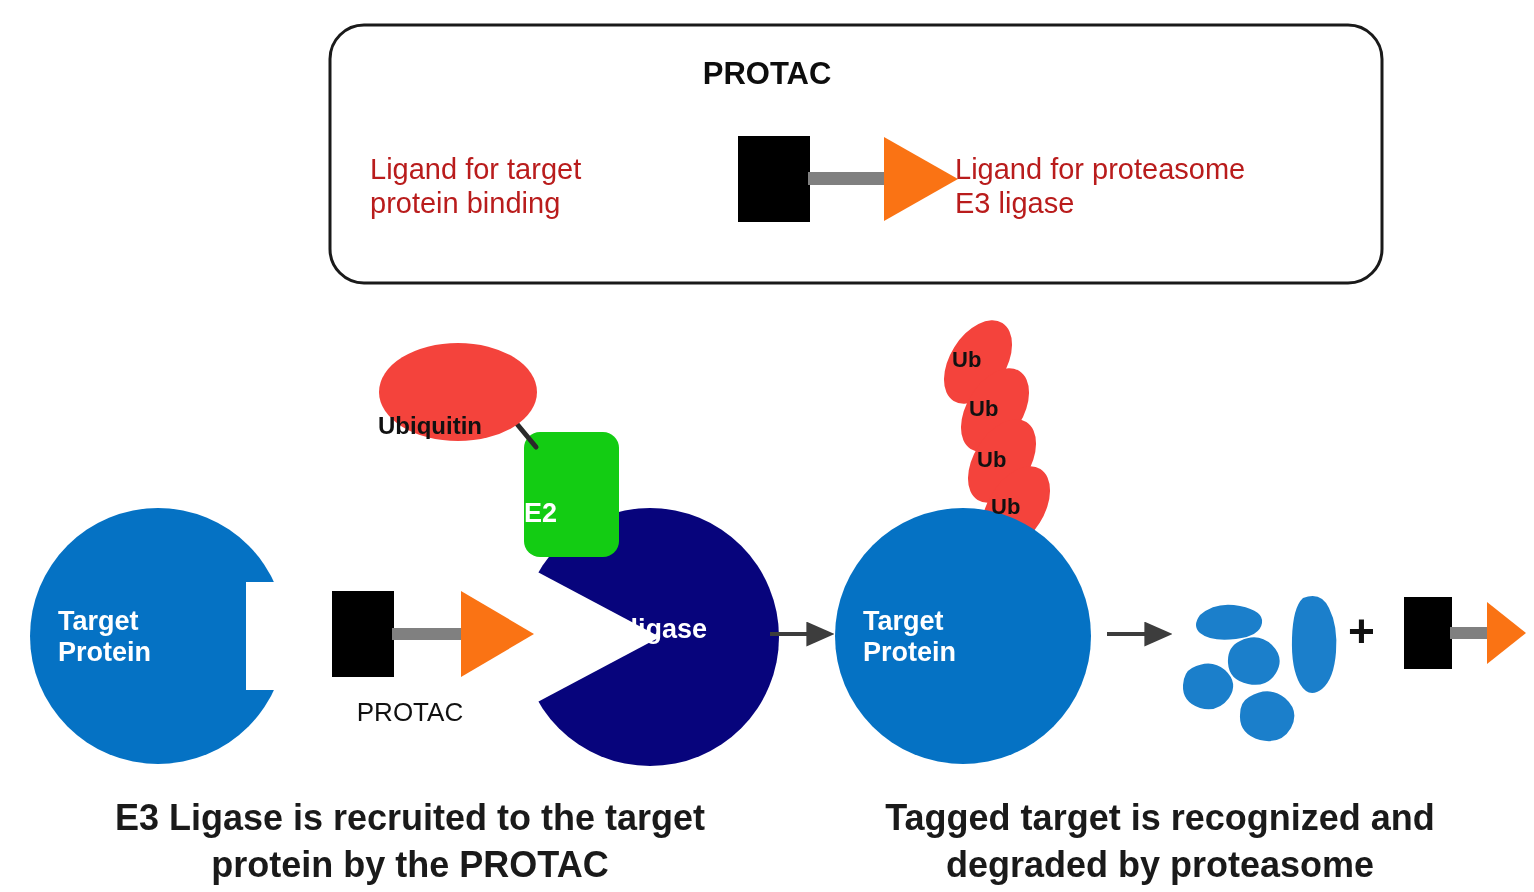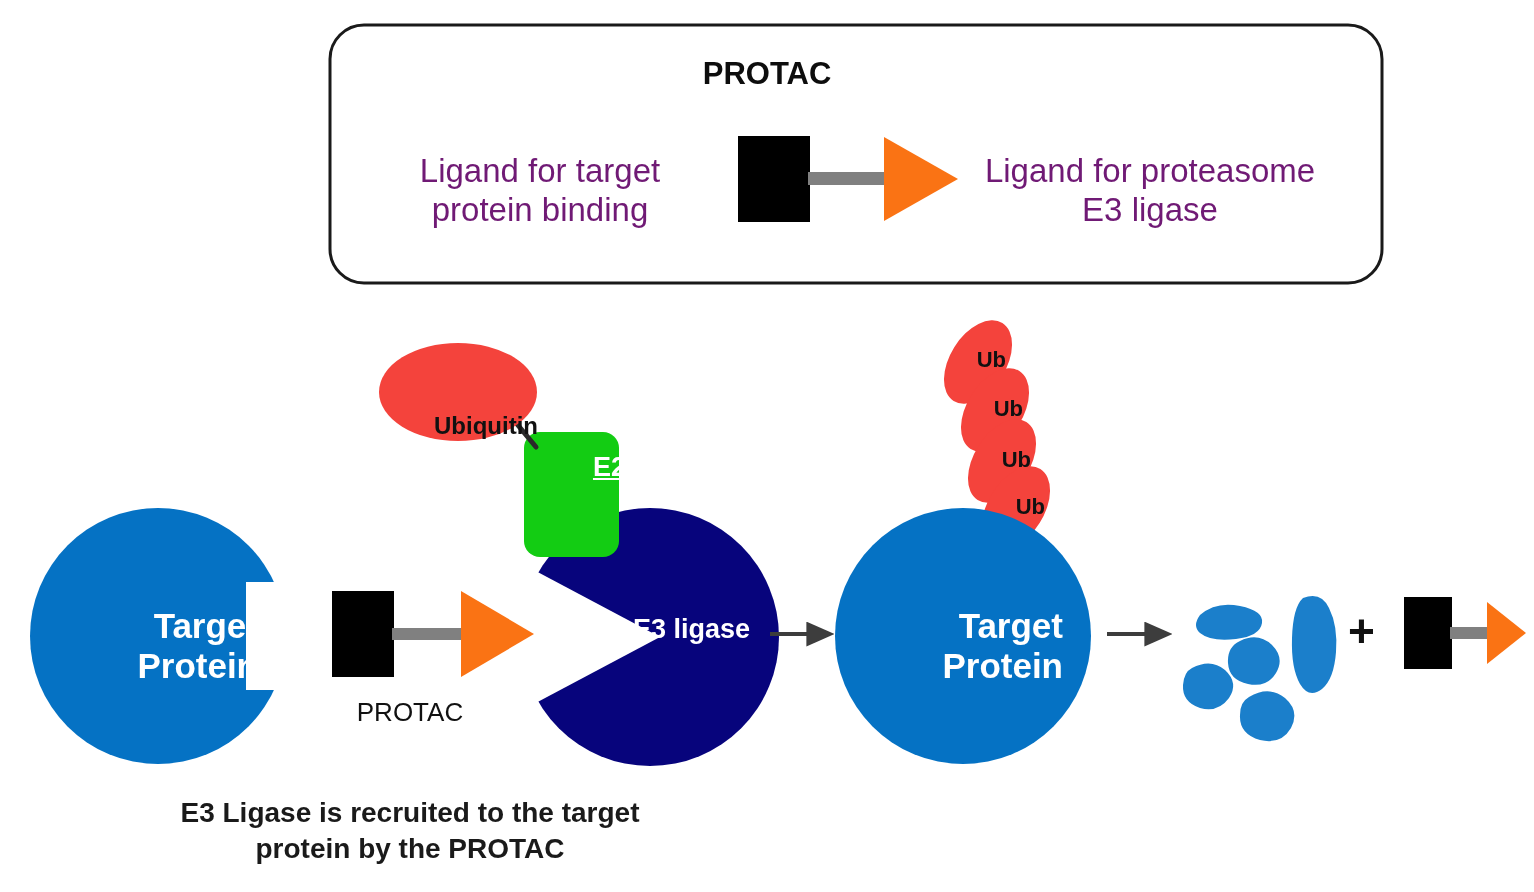--- a/index.html
+++ b/index.html
@@ -33,54 +33,54 @@
   .legend-title {
     font-size: 31px;
     font-weight: bold;
     color: #0d0d0d;
     text-align: center;
     width: 100%;
     left: 0;
     top: 56px;
   }
   .legend-side {
-    font-size: 33px;
-    color: #701a75;
-    text-align: center;
+    font-size: 29px;
+    color: #b91c1c;
+    text-align: left;
   }
   .legend-left  { left: 370px; top: 152px; width: 340px; }
   .legend-right { left: 955px; top: 152px; width: 390px; }
 
   .shape-label {
     position: absolute;
-    text-align: right;
+    text-align: left;
     font-weight: bold;
     white-space: pre;
     line-height: 1.14;
   }
   .white-text { color: #ffffff; }
   .dark-text  { color: #111111; }
 
-  .tp-label   { font-size: 35px; }
+  .tp-label   { font-size: 27px; }
   .e3-label   { font-size: 27px; }
   .e2-label   { font-size: 27px; }
   .ubi-label  { font-size: 24px; }
   .ub-label   { font-size: 22px; }
 
   .protac-cap {
     position: absolute;
     font-size: 26px;
     color: #111111;
     font-weight: normal;
     text-align: center;
     white-space: pre;
   }
   .caption {
     position: absolute;
-    font-size: 28px;
+    font-size: 36px;
     font-weight: bold;
     color: #1a1a1a;
     text-align: center;
     line-height: 1.3;
     white-space: pre-line;
   }
   .plus-sign {
     position: absolute;
     font-size: 46px;
     font-weight: bold;
@@ -164,31 +164,33 @@
   <div class="lbl legend-side legend-right" style="white-space: pre-line;">Ligand for proteasome
 E3 ligase</div>
 
   <div class="shape-label white-text tp-label" style="left:58px; top:606px; width:200px; white-space: pre-line;">Target
 Protein</div>
 
   <div class="protac-cap" style="left:330px; top:697px; width:160px;">PROTAC</div>
 
   <div class="shape-label dark-text ubi-label" style="left:378px; top:378px; width:160px;margin-top:34px;">Ubiquitin</div>
 
-  <div class="shape-label white-text e2-label" style="left:524px; top:452px; width:102px;text-decoration:underline;">E2</div>
+  <div class="shape-label white-text e2-label" style="left:524px; top:498px; width:102px;">E2</div>
 
   <div class="shape-label white-text e3-label" style="left:590px; top:614px; width:160px;">E3 ligase</div>
 
   <div class="shape-label dark-text ub-label" style="left:952px; top:347px; width:54px;">Ub</div>
   <div class="shape-label dark-text ub-label" style="left:969px; top:396px; width:54px;">Ub</div>
   <div class="shape-label dark-text ub-label" style="left:977px; top:447px; width:54px;">Ub</div>
   <div class="shape-label dark-text ub-label" style="left:991px; top:494px; width:54px;">Ub</div>
 
   <div class="shape-label white-text tp-label" style="left:863px; top:606px; width:200px; white-space: pre-line;">Target
 Protein</div>
 
   <div class="plus-sign" style="left:1348px; top:608px;">+</div>
 
   <div class="caption" style="left:60px; top:795px; width:700px;">E3 Ligase is recruited to the target
 protein by the PROTAC</div>
 
+  <div class="caption" style="left:830px; top:795px; width:660px;">Tagged target is recognized and
+degraded by proteasome</div>
 
 </div>
 
 </body></html>

